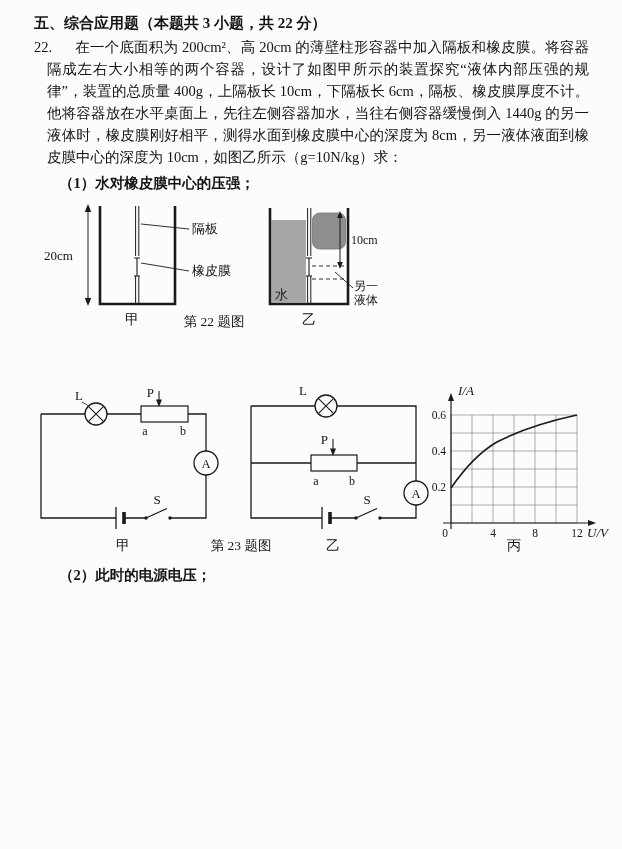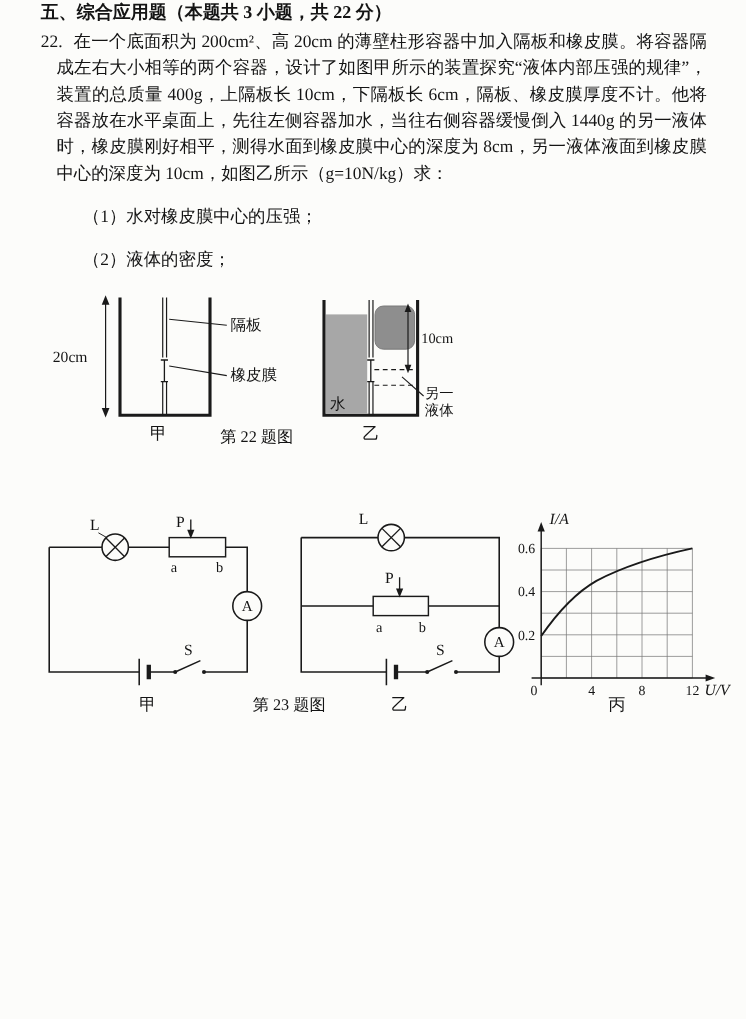--- a/index.html
+++ b/index.html
@@ -1,44 +1,43 @@
 <!DOCTYPE html>
 <html><head>
 <meta charset="utf-8">
 <style>
   html,body { margin:0; padding:0; background:#e8e8e6; }
   .page {
     width:622px; height:849px; margin:0 auto; box-sizing:border-box;
     background:#fcfcfa; color:#141414; overflow:hidden;
-    padding:0 33px 0 34px;
+    padding:12px 33px 0 34px;
     font-family:"Liberation Serif","DejaVu Serif",serif;
     font-size:14.5px; line-height:22px;
   }
   .section-title { font-weight:bold; font-size:15px; margin:0 0 2px 0; }
   .qpara { margin:0; padding-left:13px; text-indent:-13px; text-align:justify; }
-  .qnum { margin-right:9px; }
-  .qpart { margin:14px; text-indent:21px; text-align:justify; }
+  .qnum { margin-right:23px; }
+  .qpart { margin:4px; text-indent:21px; text-align:justify;font-weight:bold; }
   .fig-block { display:block; }
   .fig22 { margin:6px 0 0 8px; }
   .q23-block { margin-top:46px; }
   .fig23 { margin:8px 0 2px -8px; }
   svg { font-family:"Liberation Serif","DejaVu Serif",serif; }
   svg text { fill:#141414; }
   .axlabel { font-style:italic; }
 </style>
 </head>
 <body>
 
 <div class="page">
 
   <p class="section-title">五、综合应用题（本题共 3 小题，共 22 分）</p>
 
   <p class="qpara"><span class="qnum">22.</span><span>在一个底面积为 200cm²、高 20cm 的薄壁柱形容器中加入隔板和橡皮膜。将容器隔成左右大小相等的两个容器，设计了如图甲所示的装置探究“液体内部压强的规律”，装置的总质量 400g，上隔板长 10cm，下隔板长 6cm，隔板、橡皮膜厚度不计。他将容器放在水平桌面上，先往左侧容器加水，当往右侧容器缓慢倒入 1440g 的另一液体时，橡皮膜刚好相平，测得水面到橡皮膜中心的深度为 8cm，另一液体液面到橡皮膜中心的深度为 10cm，如图乙所示（g=10N/kg）求：</span></p>
   <p class="qpart">（1）水对橡皮膜中心的压强；</p>
-  <p class="qpart">（2）液体的密度；</p>
 
   <svg class="fig-block fig22" width="392" height="132" viewBox="0 0 392 132">
 
     <g stroke="#1a1a1a">
       <line x1="46" y1="9" x2="46" y2="101" stroke-width="1"></line>
       <polygon points="46,4 42.8,12 49.2,12" fill="#1a1a1a" stroke="none"></polygon>
       <polygon points="46,106 42.8,98 49.2,98" fill="#1a1a1a" stroke="none"></polygon>
       <path d="M58,6 V104 H133 V6" fill="none" stroke-width="2.6"></path>
       <line x1="93.6" y1="6" x2="93.6" y2="56" stroke-width="1"></line>
       <line x1="96.8" y1="6" x2="96.8" y2="56" stroke-width="1"></line>
@@ -162,15 +161,16 @@
       <text x="420" y="41" font-size="11.5" text-anchor="end">0.6</text>
       <text x="420" y="77" font-size="11.5" text-anchor="end">0.4</text>
       <text x="420" y="113" font-size="11.5" text-anchor="end">0.2</text>
       <text x="419" y="159" font-size="11.5" text-anchor="middle">0</text>
       <text x="467" y="159" font-size="11.5" text-anchor="middle">4</text>
       <text x="509" y="159" font-size="11.5" text-anchor="middle">8</text>
       <text x="551" y="159" font-size="11.5" text-anchor="middle">12</text>
       <text x="488" y="172" font-size="14" text-anchor="middle">丙</text>
     </svg>
 
+    <p class="qpart">（2）此时的电源电压；</p>
   </div>
 
 </div>
 
 </body></html>

